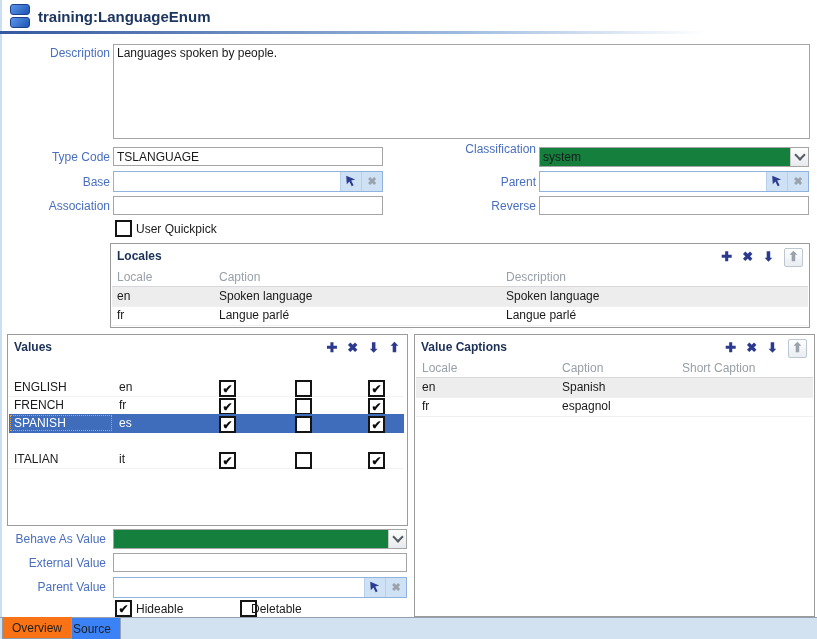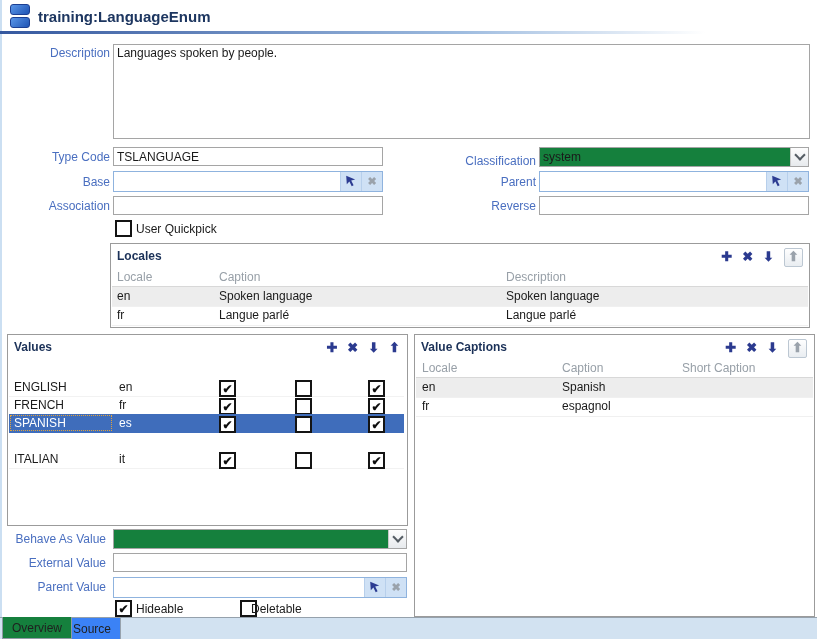--- a/index.html
+++ b/index.html
@@ -58,21 +58,21 @@
   .vrow span{position:absolute;white-space:nowrap;}
   .vrow.selected{background:#3f6dbb;color:#fff;border-bottom-color:#3f6dbb;}
   .vrow.selected .c1{outline:1px dotted #e2a23b;outline-offset:-2px;}
   .vrow .c1{left:0;width:104px;height:18px;padding-left:5px;box-sizing:border-box;}
   .vrow .cb{top:2px;}
 
   
   .tabbar{position:absolute;left:0;top:617px;width:817px;height:22px;background:#d2e2f1;
           border-top:1px solid #95a1ac;box-sizing:border-box;}
   .tab{position:absolute;display:flex;align-items:center;padding:0 9px;color:#1f1f1f;cursor:pointer;box-sizing:border-box;}
-  .tab.active{top:-1px;height:22px;background:#15803d;border:1px solid #8e9aa5;border-top:none;z-index:2;text-align:center;}
+  .tab.active{top:-1px;height:22px;background:#f97316;border:1px solid #8e9aa5;border-top:none;z-index:2;text-align:center;}
   .tab.inactive{top:0;height:21px;background:#3b82f6;border-right:1px solid #97a2ad;border-left:1px solid #c6d2de;}
 </style>
 </head>
 <body>
 
 <div class="window">
   <div class="left-edge"></div>
 
   <div class="enum-icon">
       <div class="r"></div>
@@ -99,21 +99,21 @@
         <span class="clear-glyph">✖</span>
       </span>
   </div>
 
   <div class="flabel" style="left:0;top:199px;width:110px;">Association</div>
   <input class="tin" style="left: 113px; top: 196px; width: 270px; height: 19px;" value="">
 
   <span class="cb" style="left:115px;top:220px;"></span>
   <span class="cblabel" style="left:136px;top:222px;">User Quickpick</span>
 
-  <div class="flabel" style="left:426px;top:154px;width:110px;">Classification</div>
+  <div class="flabel" style="left:426px;top:142px;width:110px;">Classification</div>
   <div class="selbox" style="left:539px;top:147px;width:270px;height:20px;">
     <span class="val">system</span>
     <span class="selbtn">
         <span class="chev"></span>
       </span>
   </div>
 
   <div class="flabel" style="left:426px;top:175px;width:110px;">Parent</div>
   <div class="picker" style="left:539px;top:171px;width:270px;height:21px;">
     <span class="sp"></span>

